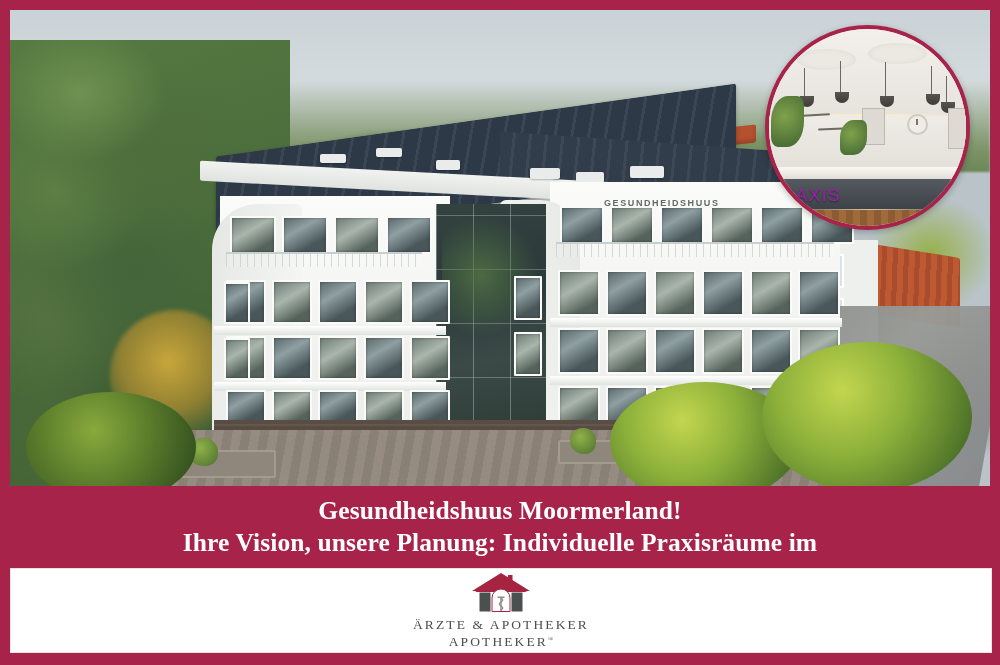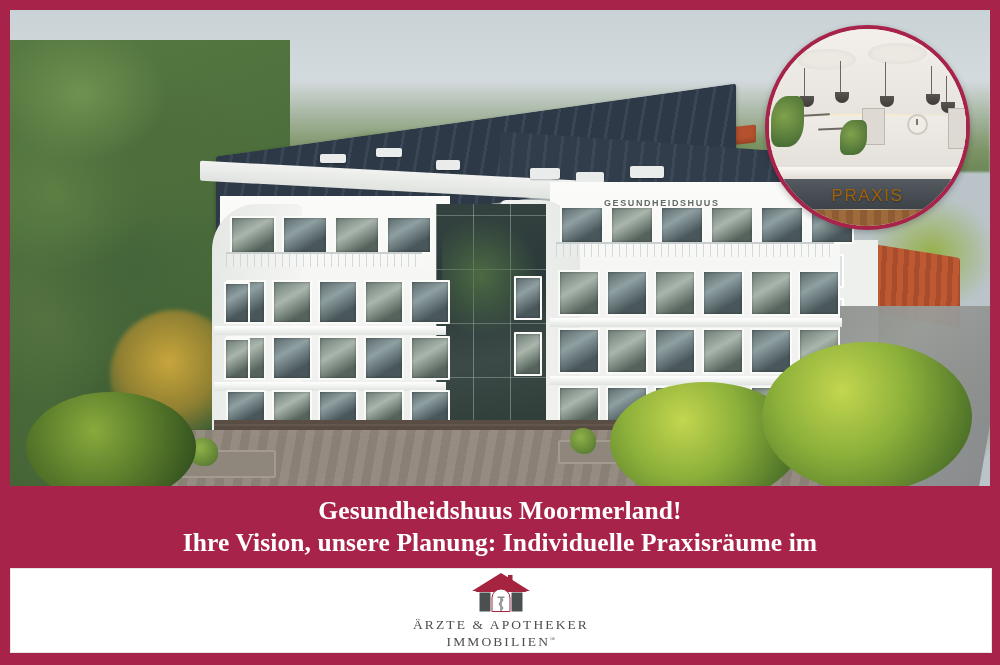--- a/index.html
+++ b/index.html
@@ -155,22 +155,22 @@
     background:radial-gradient(circle at 40% 40%,#7fa24c,#3f6330);}
   .in-deco{position:absolute;height:2px;background:#6e6a63;border-radius:1px;}
   .in-counter-top{position:absolute;left:4%;top:70%;width:96%;height:7%;
     background:linear-gradient(#fbf8f3,#ddd8d0);border-radius:2px;}
   .in-counter{position:absolute;left:5%;top:76%;width:92%;height:17%;
     background:linear-gradient(#555a60,#3b4046);border-radius:2px;}
   .in-counter-glow{position:absolute;left:5%;top:91.5%;width:92%;height:3px;
     background:linear-gradient(90deg,rgba(255,235,190,.1),rgba(255,233,185,.8),rgba(255,235,190,.1));}
   .in-floor{position:absolute;left:0;bottom:0;width:100%;height:8%;
     background:repeating-linear-gradient(88deg,#a06b3c 0 7px,#8d5c32 7px 14px);}
-  .praxis{position:absolute;left:0;top:80%;width:100%;text-align:center;
-    color:#a16207;font:500 17px/1 "Liberation Sans",sans-serif;letter-spacing:1.6px;
+  .praxis{position:absolute;left:0;top:80%;width:100%;
+    color:#a21caf;font:500 17px/1 "Liberation Sans",sans-serif;letter-spacing:1.6px;
     text-shadow:0 1px 2px rgba(0,0,0,.4);}
 
   
   .banner{position:absolute;left:10px;top:486px;width:980px;height:82px;background:#a8234a;
     display:flex;align-items:center;justify-content:center;}
   .headline{color:#fff;text-align:center;
     font-family:"Liberation Serif",serif;font-weight:700;font-size:25.5px;line-height:1.26;
     letter-spacing:.1px;margin:0;}
 
   
@@ -383,17 +383,17 @@
         <rect x="17" y="41" width="22" height="38" fill="#4A4F50"></rect>
         <rect x="81" y="41" width="22" height="38" fill="#4A4F50"></rect>
 
         <path d="M42 79 V52 a18 18 0 0 1 36 0 V79 Z" fill="#ffffff" stroke="#A5243F" stroke-width="2"></path>
 
         <rect x="58.5" y="50" width="3" height="28" fill="#8C8C8C"></rect>
         <path d="M60 52 q7 4 0 8 q-7 4 0 8 q7 4 0 8" fill="none" stroke="#8C8C8C" stroke-width="2.4"></path>
         <rect x="53" y="49" width="14" height="3" fill="#8C8C8C"></rect>
       </svg>
       <div class="logo-l1">ÄRZTE &amp; APOTHEKER</div>
-      <div class="logo-l2"><span>IMMOBILIEN</span><sup>®</sup></div>
+      <div class="logo-l2"><span>APOTHEKER</span><sup>®</sup></div>
     </div>
   </div>
 
 </div>
 
 </body></html>

